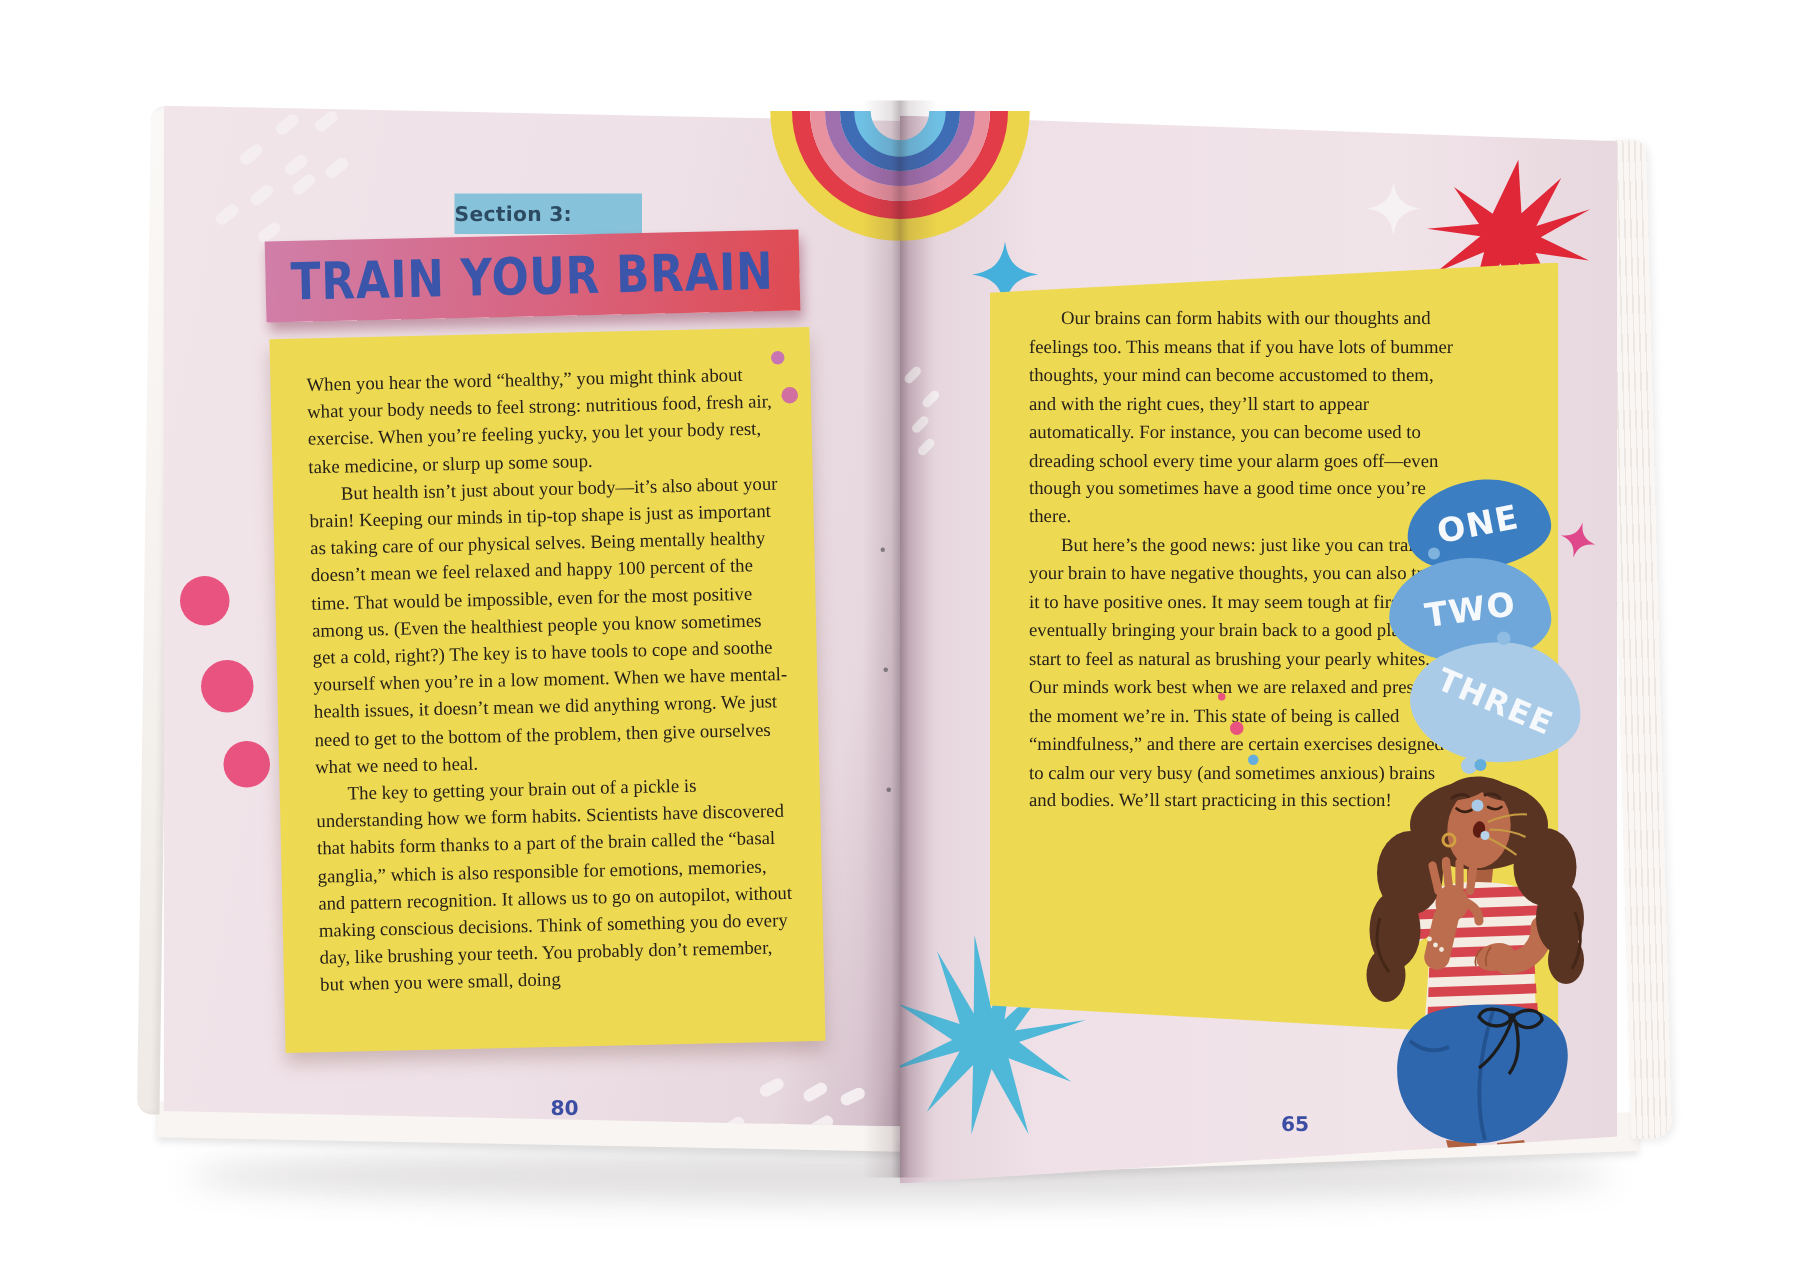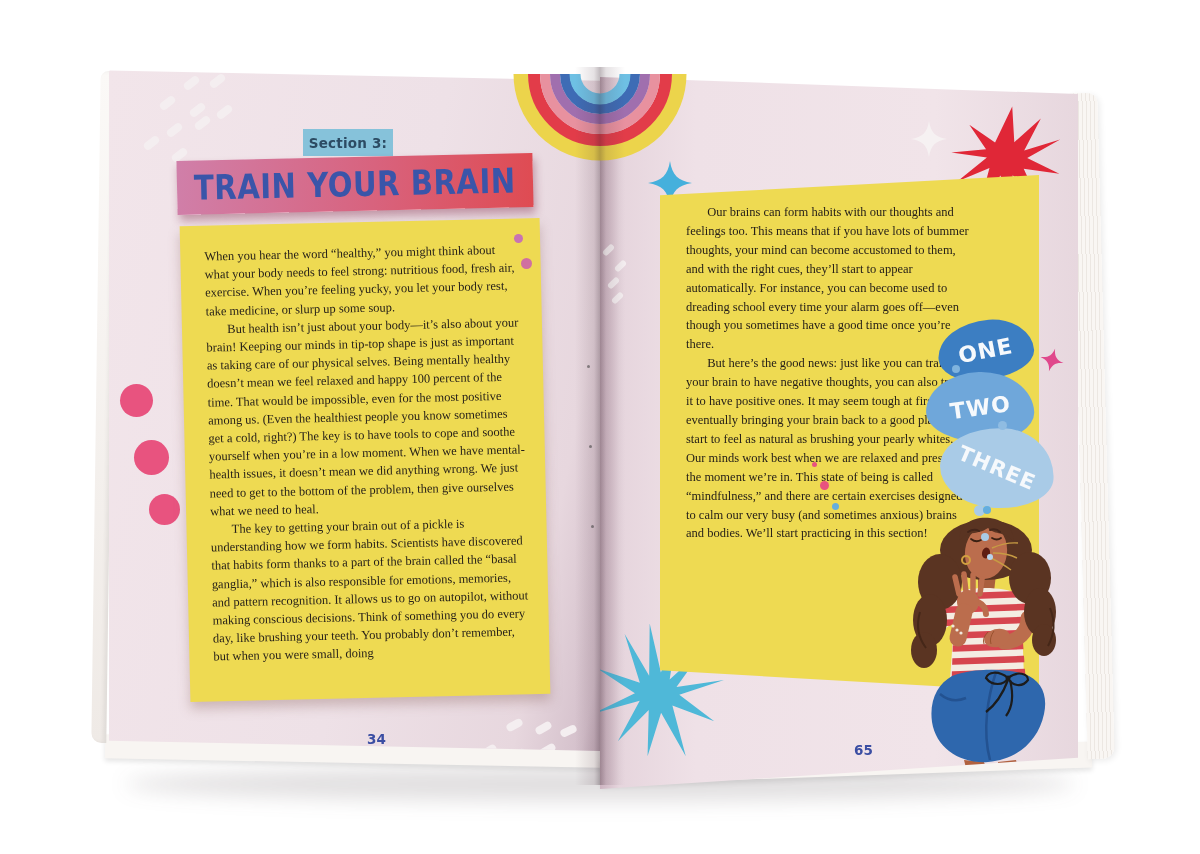--- a/index.html
+++ b/index.html
@@ -34,22 +34,22 @@
 
   
   .dash{position:absolute;width:17px;height:8px;border-radius:5px;background:var(--deco-white);
         transform:rotate(-38deg);}
   .dash.sm{width:13px;height:6px;transform:rotate(-45deg);}
   .dot{position:absolute;border-radius:50%;}
   .speck{position:absolute;width:3px;height:3px;border-radius:50%;background:#3a3a3a;opacity:.55;z-index:26;}
   .sparkle{position:absolute;}
 
   
-  .badge{position:absolute;left:194px;top:62px;width:90px;height:27px;background:var(--badge-blue);
-         display:flex;align-items:center;justify-content:center;z-index:2;}
+  .badge{position:absolute;left:194px;top:62px;width:125px;height:27px;background:var(--badge-blue);
+         display:flex;align-items:center;z-index:2;}
   .badge span{font:700 13.5px "DejaVu Sans",sans-serif;color:var(--badge-text);letter-spacing:.2px;}
   .banner{position:absolute;left:68px;top:90px;width:356px;height:54px;z-index:2;transform:rotate(-1.3deg);
          background:linear-gradient(95deg,var(--banner-pink) 0%,#d8637e 55%,var(--banner-red) 100%);
          box-shadow:2px 6px 8px rgba(120,30,60,.38);display:flex;align-items:center;justify-content:center;}
   .banner-text{font:800 28px "DejaVu Sans",sans-serif;color:var(--title-blue);letter-spacing:.5px;
          transform:scale(1.04,1.22);white-space:nowrap;}
   .panel{position:absolute;background:var(--panel-yellow);z-index:3;box-sizing:border-box;}
   .panel-left{left:76px;top:155px;width:360px;min-height:476px;padding:22px 20px 24px 24px;
          transform:rotate(-1.3deg);box-shadow:0 7px 12px rgba(140,100,95,.35);}
   .panel-right{left:60px;top:98px;width:379px;height:517px;padding:28px 22px 30px 26px;
@@ -119,21 +119,21 @@
       <span class="dot" style="left:405px;top:167px;width:9px;height:9px;background:#c873b2;z-index:4;"></span>
       <span class="dot" style="left:412px;top:191px;width:11px;height:11px;background:#d06fa0;z-index:4;"></span>
 
       <i class="dash" style="left:397px;top:654px;transform:rotate(-28deg);"></i>
       <i class="dash" style="left:426px;top:657px;transform:rotate(-30deg);"></i>
       <i class="dash" style="left:451px;top:660px;transform:rotate(-25deg);"></i>
       <i class="dash" style="left:371px;top:680px;transform:rotate(-32deg);"></i>
       <i class="dash" style="left:400px;top:684px;transform:rotate(-28deg);"></i>
       <i class="dash" style="left:430px;top:679px;transform:rotate(-30deg);"></i>
 
-      <div class="page-num" style="left:258px;top:664px;">34</div>
+      <div class="page-num" style="left:258px;top:664px;">80</div>
     </div>
 
     <div class="page page-right">
       <i class="dash sm" style="left:2px;top:170px;"></i>
       <i class="dash sm" style="left:14px;top:186px;"></i>
       <i class="dash sm" style="left:7px;top:203px;"></i>
       <i class="dash sm" style="left:11px;top:218px;"></i>
 
       <svg class="sparkle" style="left:48px;top:84px;" width="44" height="44" viewBox="0 0 100 100">
         <path d="M50 0 C55 32 68 45 100 50 C68 55 55 68 50 100 C45 68 32 55 0 50 C32 45 45 32 50 0 Z" fill="var(--sparkle-blue)"></path>

